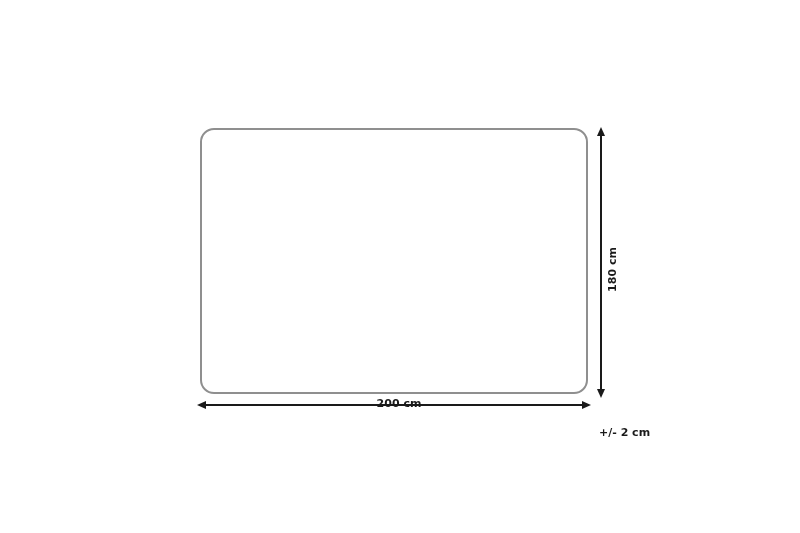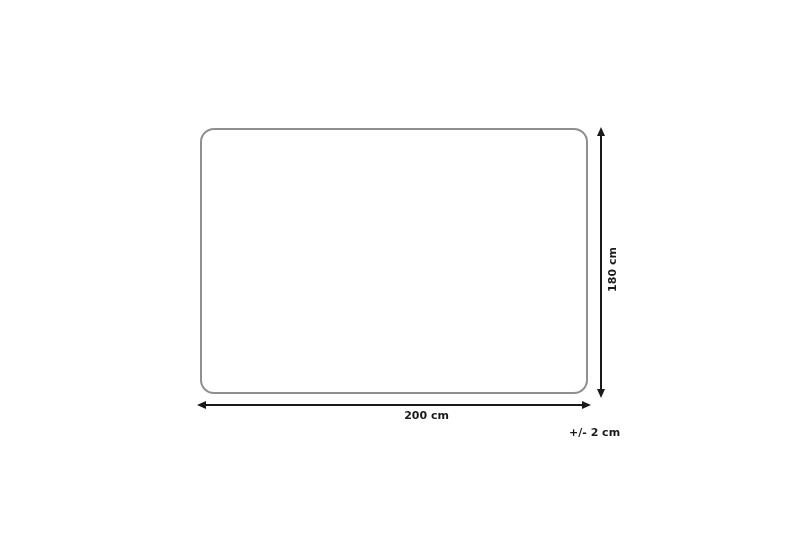--- a/index.html
+++ b/index.html
@@ -84,34 +84,34 @@
   
   .dim-label {
     position: absolute;
     color: #1a1a1a;
     font-size: 11px;
     font-weight: bold;
     white-space: nowrap;
   }
   .label-width {
     left: 349px;
-    top: 409px;
+    top: 397px;
     width: 100px;
-    text-align: right;
+    text-align: center;
   }
   .label-height {
     left: 562px;
     top: 263px;
     width: 100px;
     text-align: center;
     transform: rotate(-90deg);
     transform-origin: center center;
   }
   .label-tolerance {
-    left: 569px;
+    left: 599px;
     top: 426px;
   }
 </style>
 </head>
 <body>
 
 <div class="canvas">
 
   <div class="product-outline"></div>
 

